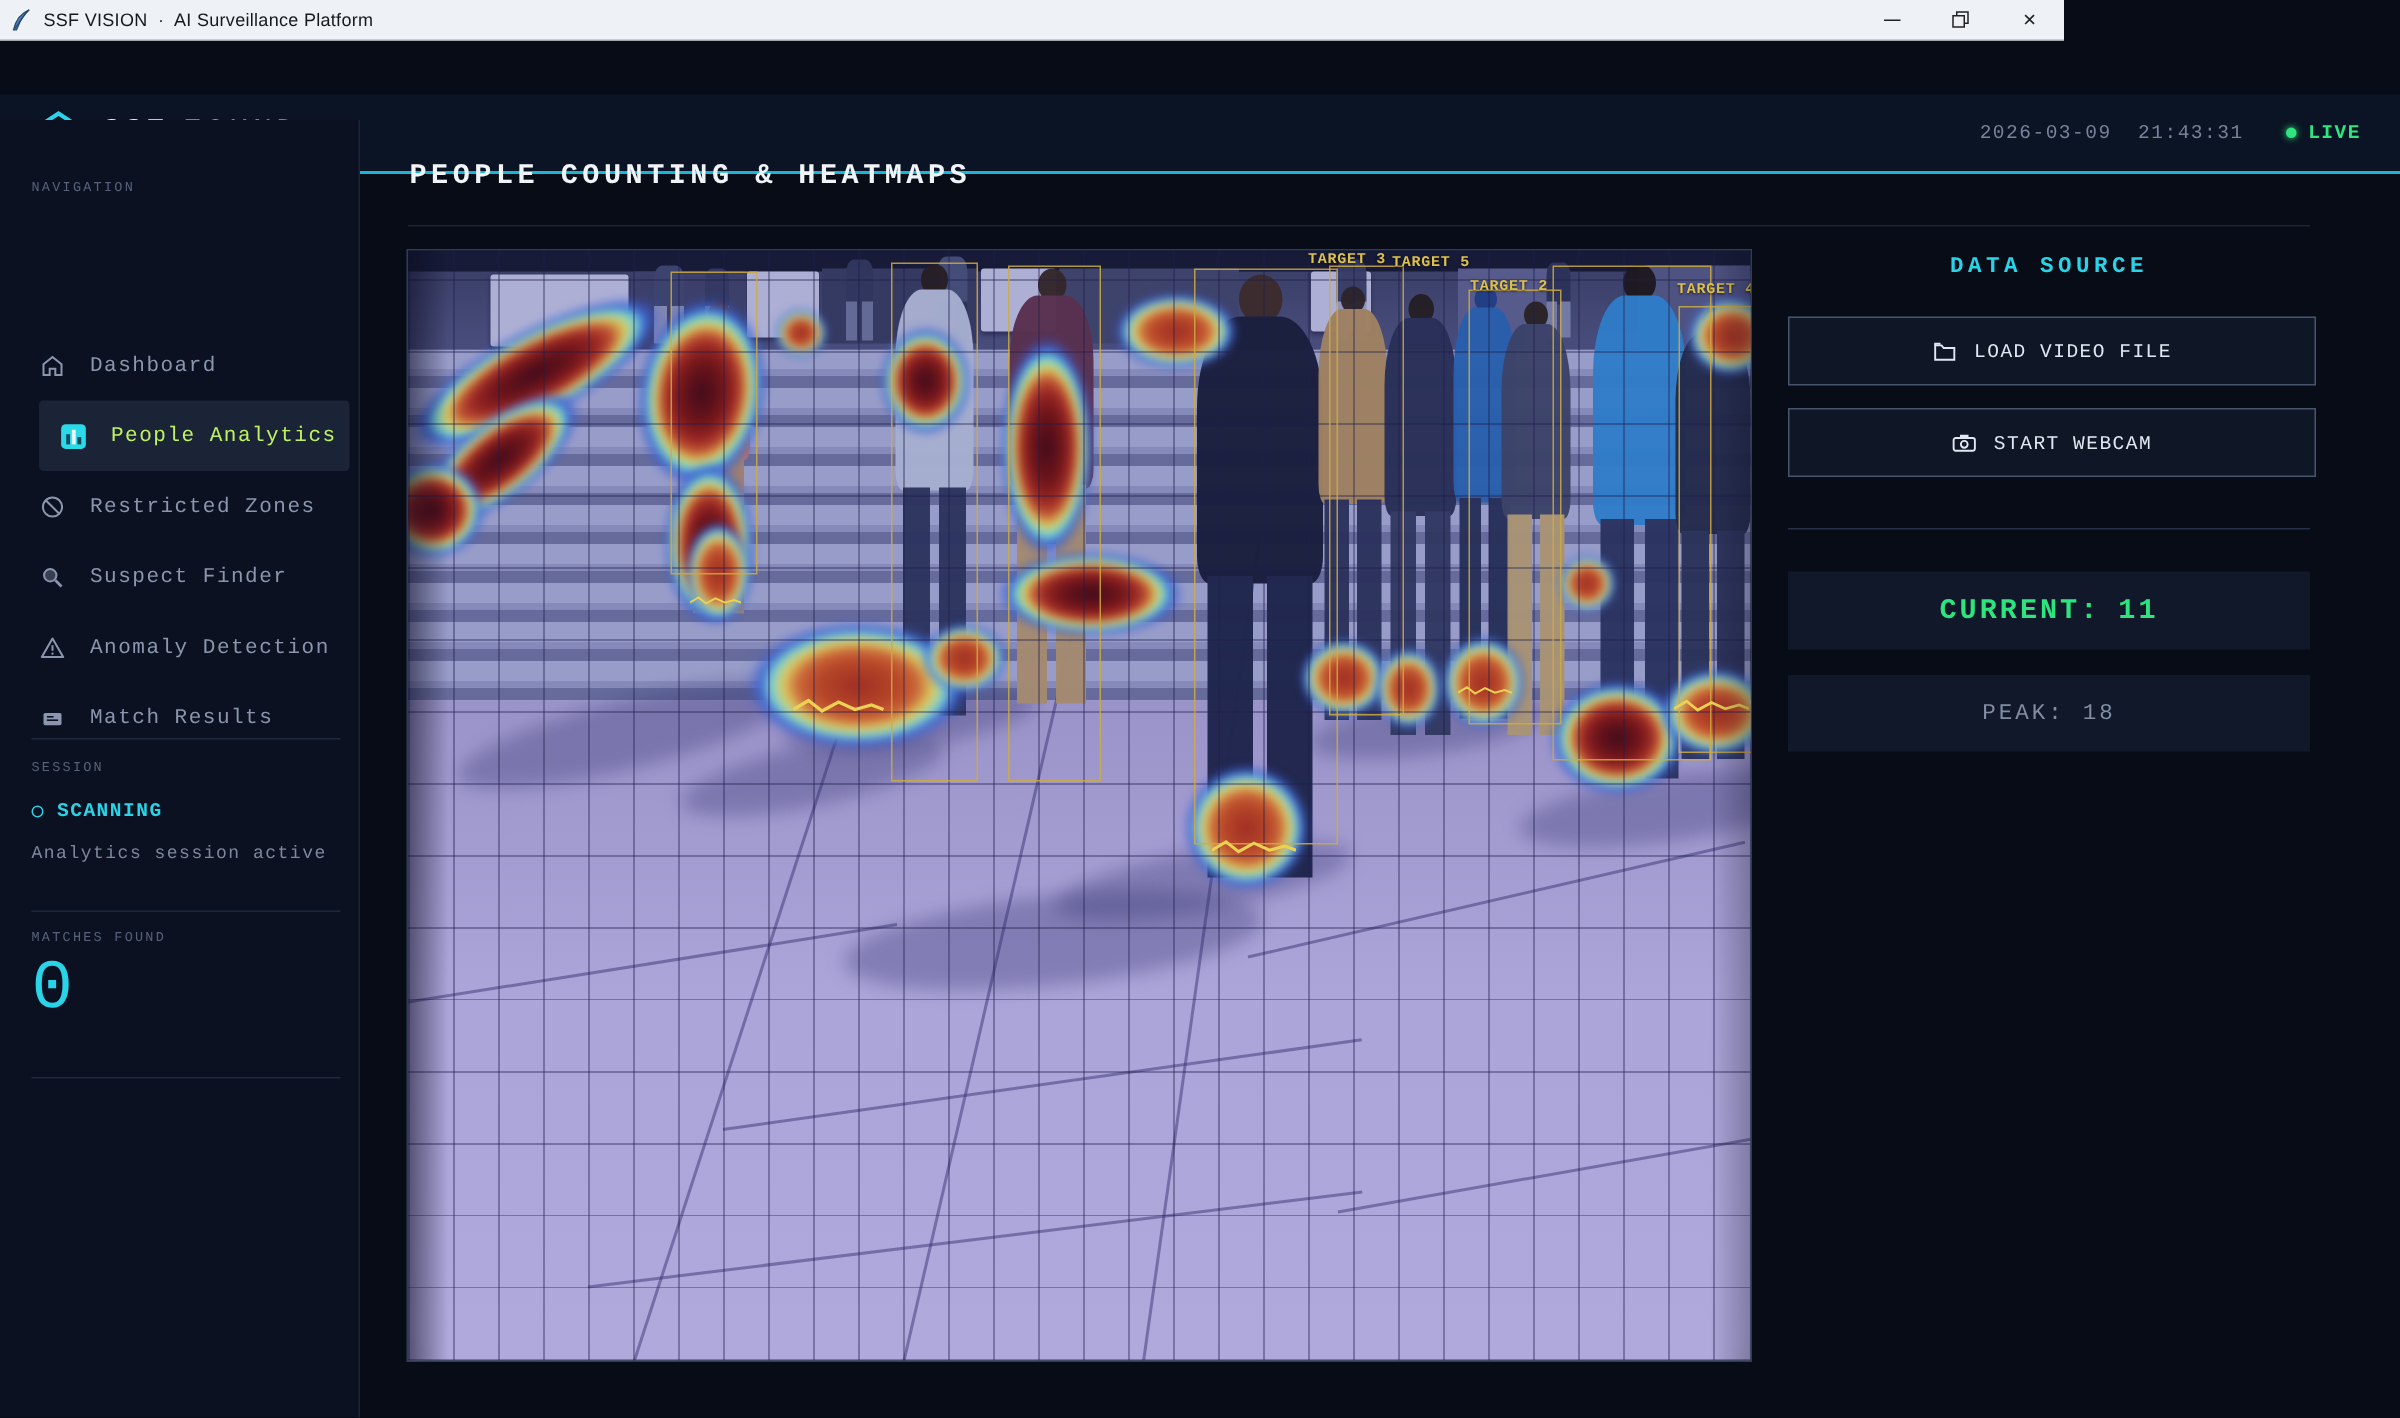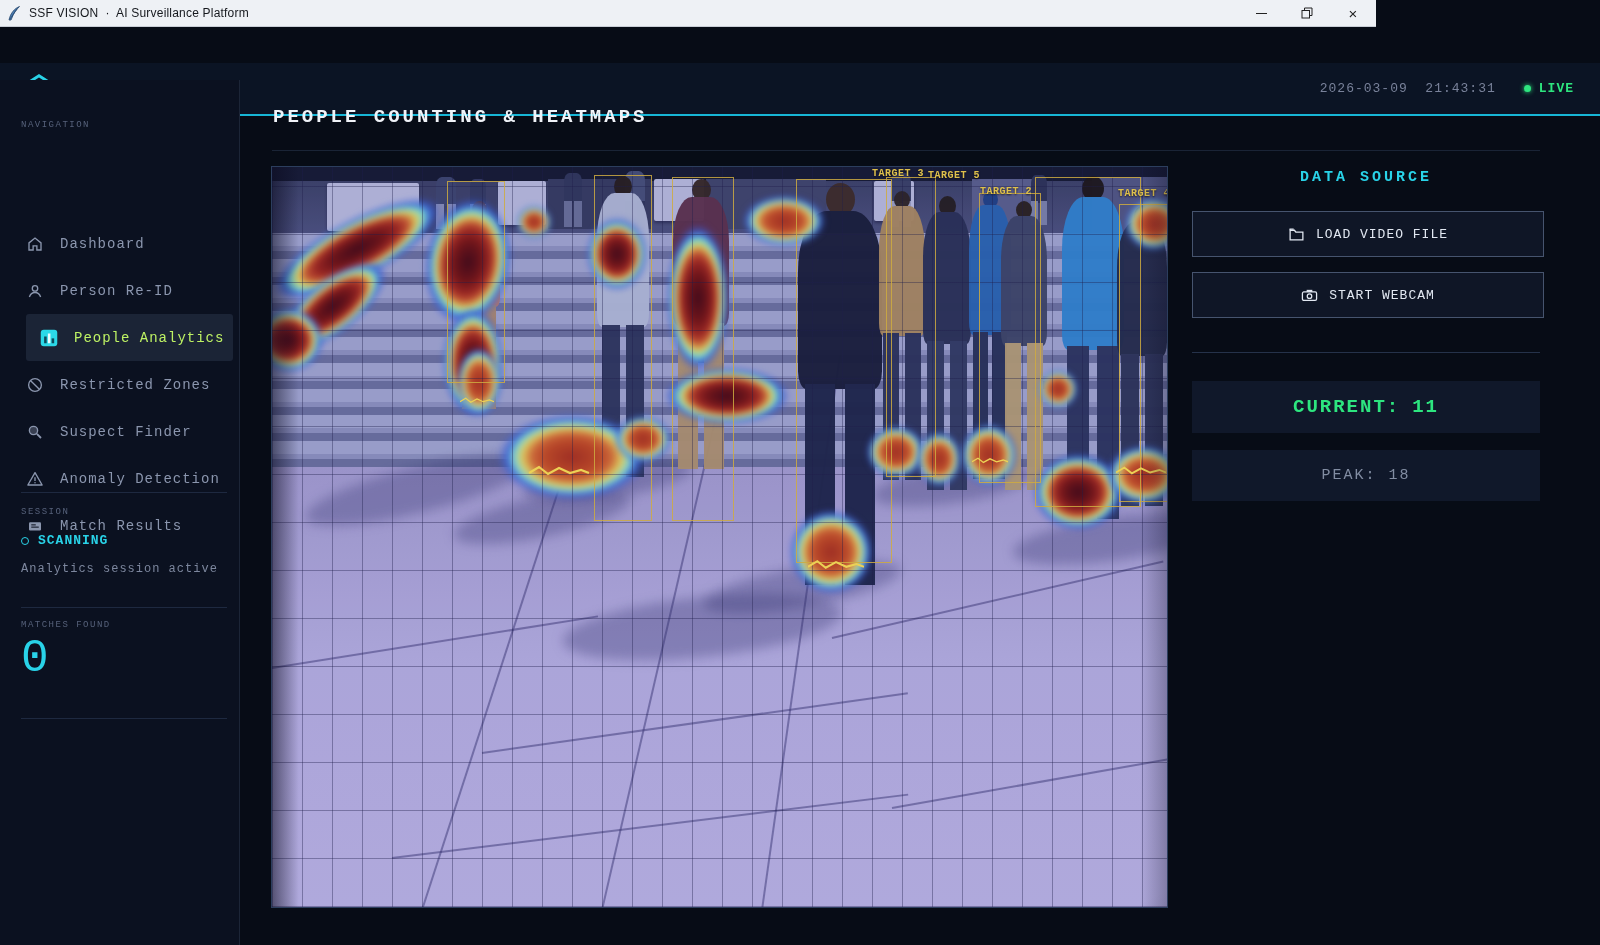--- a/index.html
+++ b/index.html
@@ -150,29 +150,20 @@
     <span class="side-label" style="top:40px">NAVIGATION</span>
     <div class="nav-list" id="nav-list">
         <div class="nav-item">
           <span class="nav-ic">
             <svg viewBox="0 0 24 24">
               <path d="M4 10.5 L12 4 L20 10.5 V20 H14.5 V14.5 H9.5 V20 H4 Z" fill="none" stroke="currentColor" stroke-width="1.8"></path>
             </svg>
           </span>
           <span>Dashboard</span>
         </div>
-        <div class="nav-item">
-          <span class="nav-ic">
-            <svg viewBox="0 0 24 24">
-              <circle cx="12" cy="8.5" r="3.6" fill="none" stroke="currentColor" stroke-width="1.8"></circle>
-              <path d="M4.5 20 C6 15.5 9 14 12 14 C15 14 18 15.5 19.5 20" fill="none" stroke="currentColor" stroke-width="1.8"></path>
-            </svg>
-          </span>
-          <span>Person Re-ID</span>
-        </div>
         <div class="nav-item active">
           <span class="nav-ic">
             <svg viewBox="0 0 24 24">
               <rect x="1" y="1" width="22" height="22" rx="4" fill="#2bd9e8"></rect>
               <rect x="5.5" y="10" width="3.4" height="9" fill="#0c4a5c"></rect>
               <rect x="10.5" y="6" width="3.4" height="13" fill="#eafcff"></rect>
               <rect x="15.5" y="12.5" width="3.4" height="6.5" fill="#0c4a5c"></rect>
             </svg>
           </span>
           <span>People Analytics</span>

